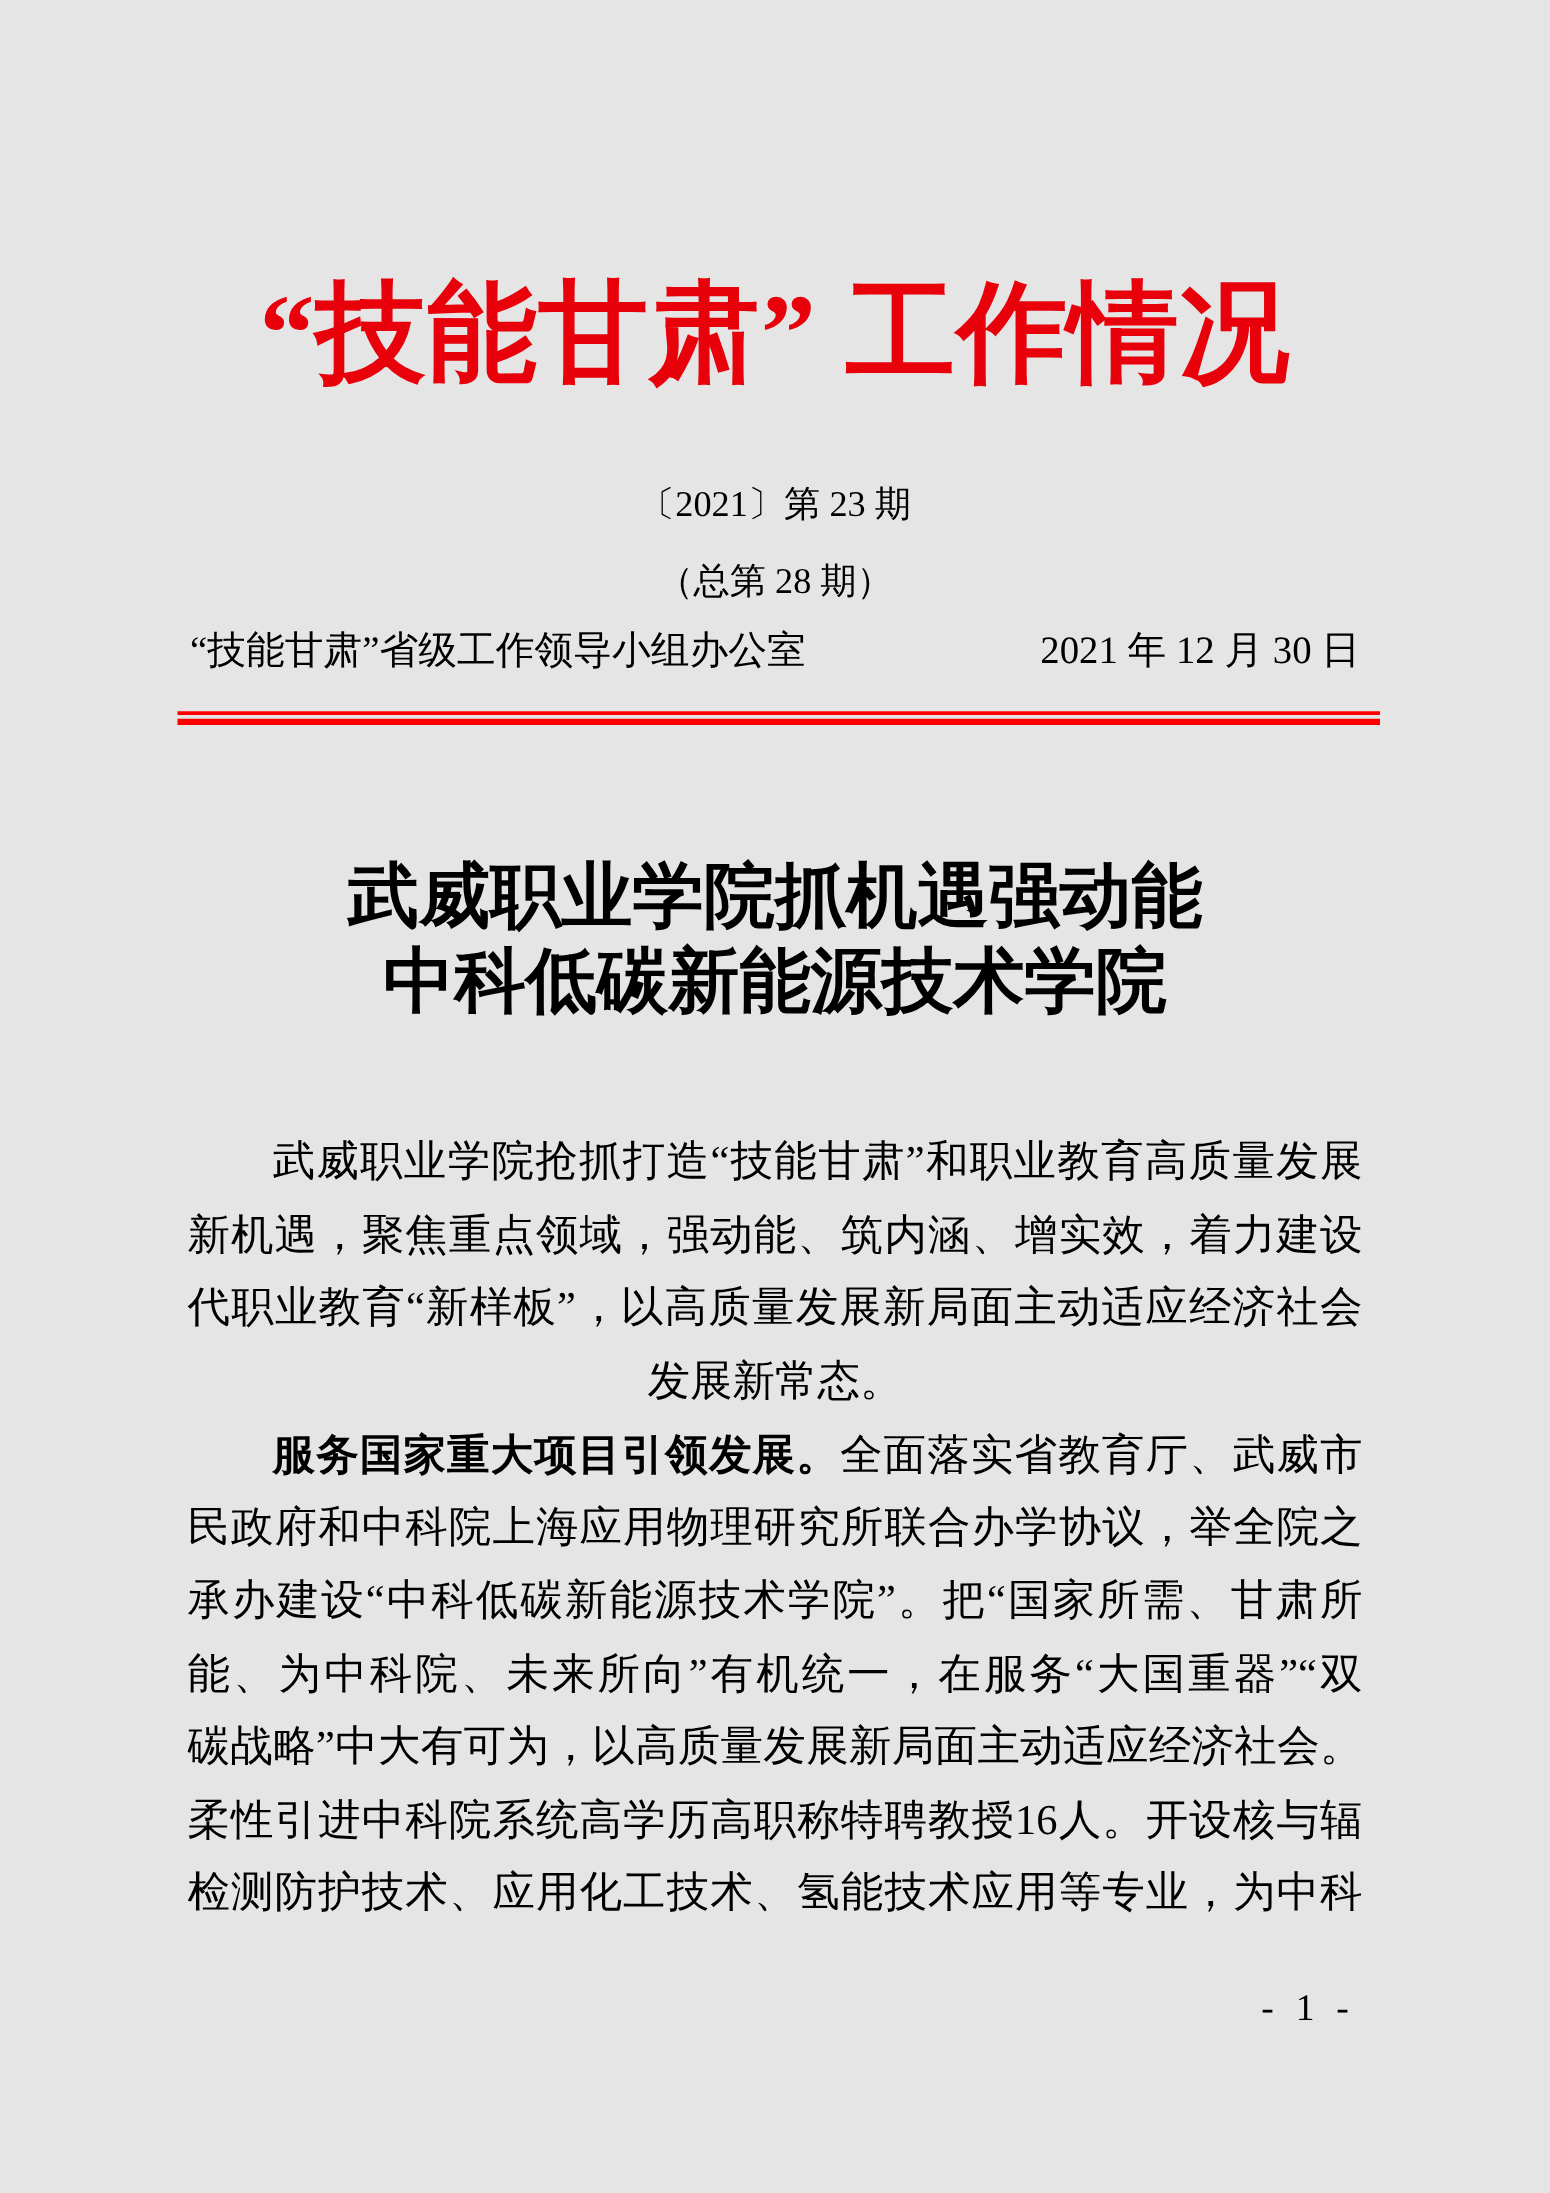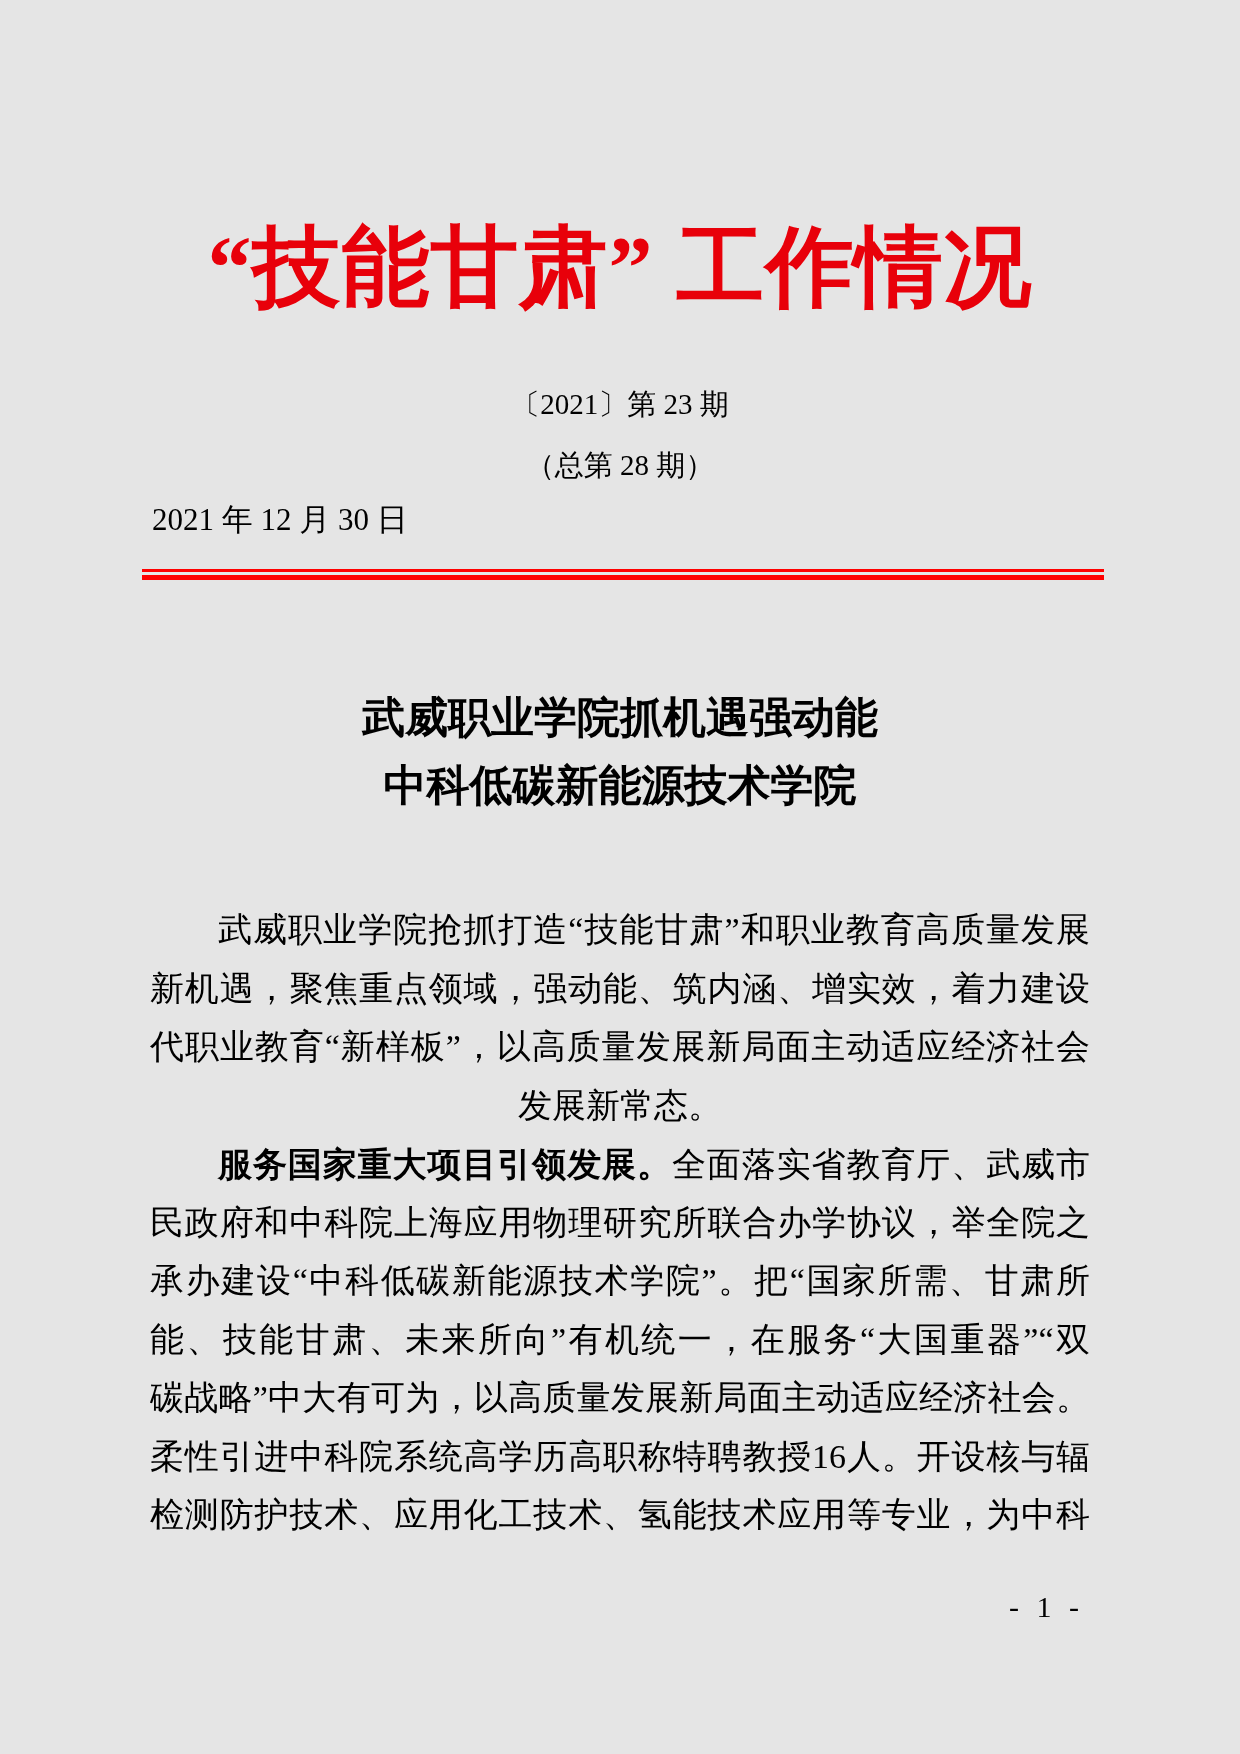--- a/index.html
+++ b/index.html
@@ -67,21 +67,21 @@
   }
   .red-rule .rule-thin  { height: 3px; background: var(--rule-red); }
   .red-rule .rule-gap   { height: 3px; background: transparent; }
   .red-rule .rule-thick { height: 5px; background: var(--rule-red); }
   .article-title {
     position: absolute;
     top: 684px;
     left: 0;
     width: 100%;
     text-align: center;
-    font-size: 43px;
+    font-size: 57px;
     line-height: 68px;
     font-weight: bold;
   }
   .article-body {
     position: absolute;
     top: 901px;
     left: 150px;
     width: 940px;
     font-size: 34px;
   }
@@ -115,20 +115,21 @@
 
 <div class="page">
 
   <div class="masthead-title">“技能甘肃” 工作情况</div>
 
   <div class="issue-line">〔2021〕第 23 期</div>
 
   <div class="total-issue-line">（总第 28 期）</div>
 
   <div class="issuer-row">
+    <span>“技能甘肃”省级工作领导小组办公室</span>
     <span>2021 年 12 月 30 日</span>
   </div>
 
   <div class="red-rule">
     <div class="rule-thin"></div>
     <div class="rule-gap"></div>
     <div class="rule-thick"></div>
   </div>
 
   <div class="article-title">
@@ -137,21 +138,21 @@
   </div>
 
   <div class="article-body">
       <div class="body-line indent justify"><span class="seg">武威职业学院抢抓打造“技能甘肃”和职业教育高质量发展</span></div>
       <div class="body-line justify"><span class="seg">新机遇，聚焦重点领域，强动能、筑内涵、增实效，着力建设现</span></div>
       <div class="body-line justify"><span class="seg">代职业教育“新样板”，以高质量发展新局面主动适应经济社会</span></div>
       <div class="body-line"><span class="seg">发展新常态。</span></div>
       <div class="body-line indent justify"><span class="seg bold-head">服务国家重大项目引领发展。</span><span class="seg">全面落实省教育厅、武威市人</span></div>
       <div class="body-line justify"><span class="seg">民政府和中科院上海应用物理研究所联合办学协议，举全院之力</span></div>
       <div class="body-line justify"><span class="seg">承办建设“中科低碳新能源技术学院”。把“国家所需、甘肃所</span></div>
-      <div class="body-line justify"><span class="seg">能、技能甘肃、未来所向”有机统一，在服务“大国重器”“双</span></div>
+      <div class="body-line justify"><span class="seg">能、为中科院、未来所向”有机统一，在服务“大国重器”“双</span></div>
       <div class="body-line justify"><span class="seg">碳战略”中大有可为，以高质量发展新局面主动适应经济社会。</span></div>
       <div class="body-line justify"><span class="seg">柔性引进中科院系统高学历高职称特聘教授16人。开设核与辐射</span></div>
       <div class="body-line justify"><span class="seg">检测防护技术、应用化工技术、氢能技术应用等专业，为中科院</span></div>
     </div>
 
   <div class="page-number">- 1 -</div>
 
 </div>
 
 </body></html>

